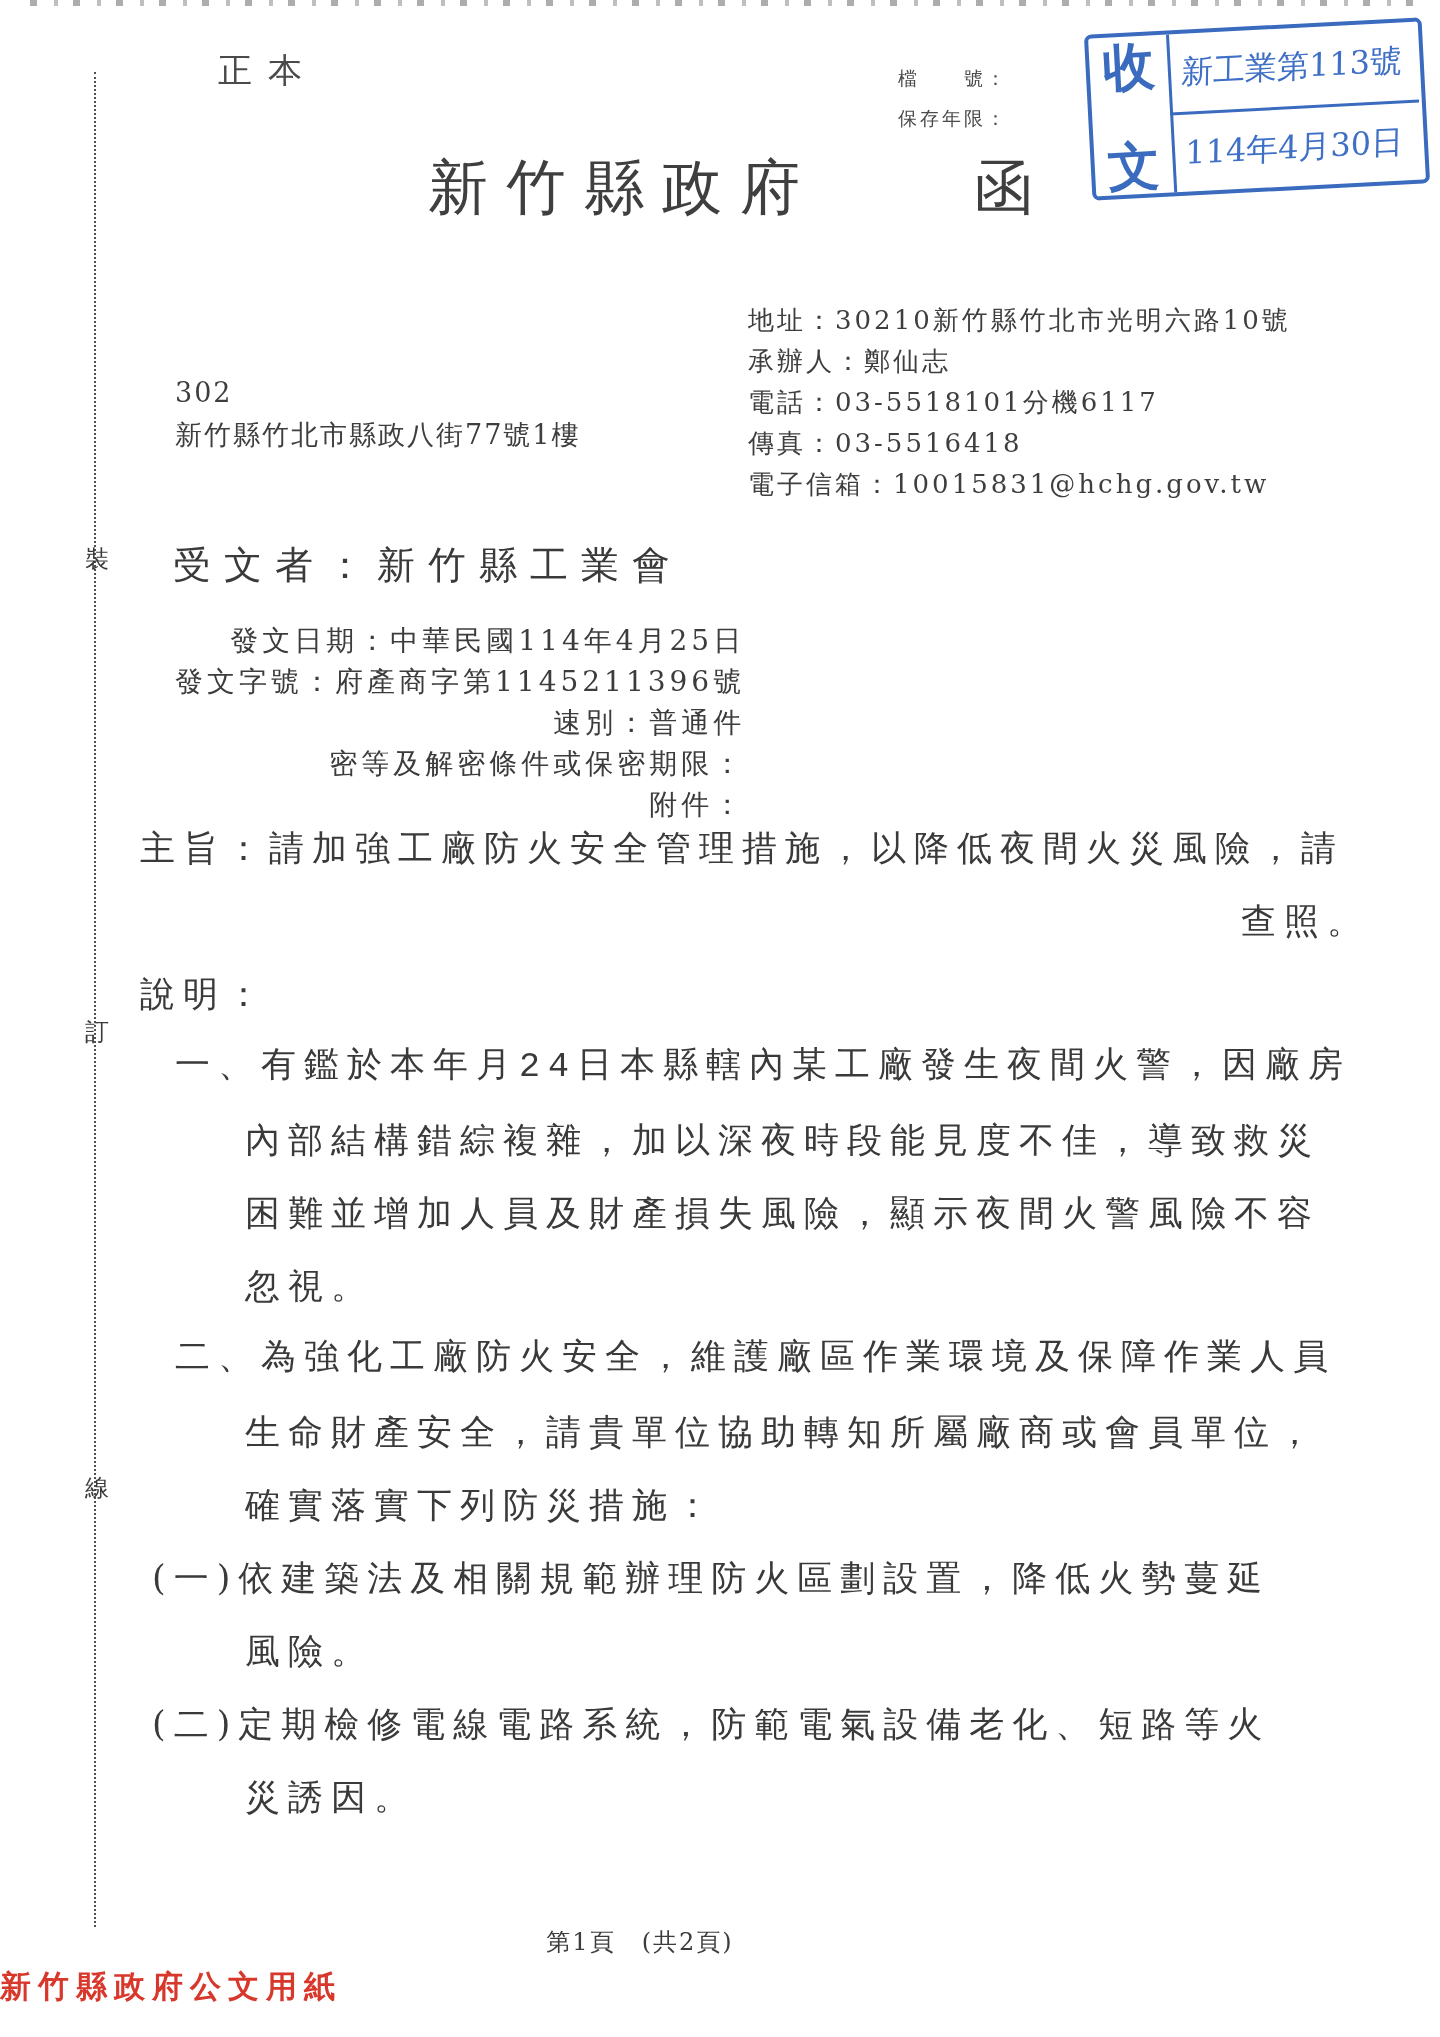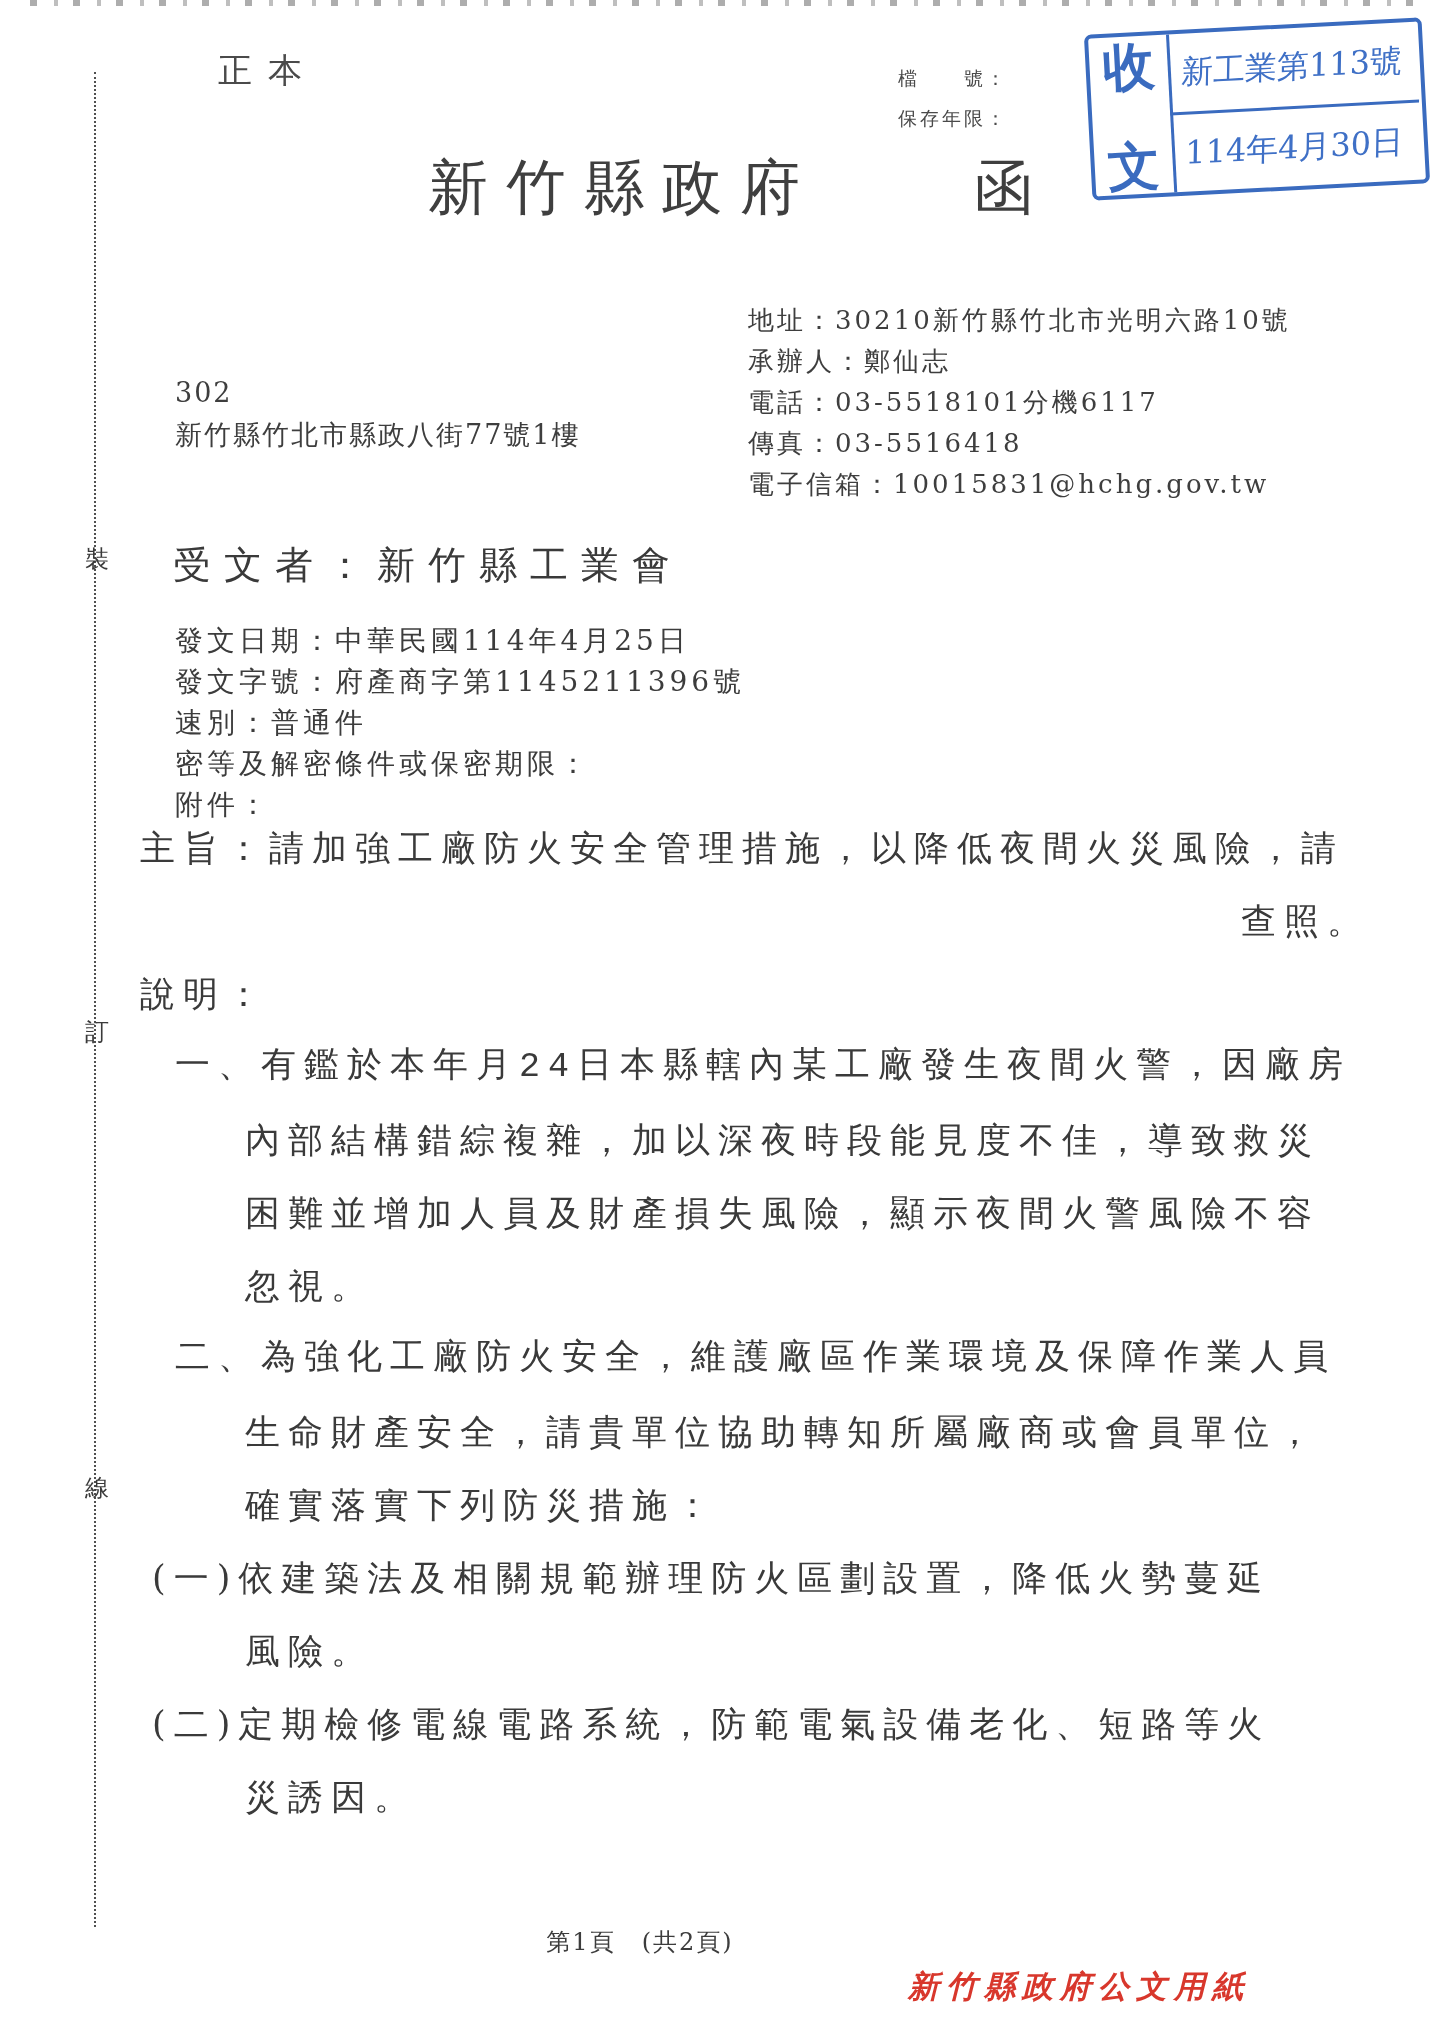--- a/index.html
+++ b/index.html
@@ -66,20 +66,21 @@
     white-space:nowrap;
   }
   .receiver-line{
     position:absolute;left:173px;top:540px;
     font-size:38px;letter-spacing:13px;color:#3a3a3a;white-space:nowrap;
   }
   .meta-block{
     position:absolute;left:175px;top:620px;
     font-size:28px;letter-spacing:4px;line-height:41px;color:#3c3c3c;
     white-space:nowrap;
+    text-align:right;
   }
   
   .flow{
     position:absolute;left:140px;top:812px;width:1230px;
     font-size:35px;letter-spacing:8px;line-height:73px;color:#3a3a3a;
   }
   .line{white-space:nowrap;}
   .ind-label{padding-left:0;}
   .ind-subject-cont{padding-left:143px;text-align:right;}
   .ind-num{padding-left:35px;font-family:Liberation Mono, monospace;}
@@ -96,22 +97,22 @@
   }
   .binding-char.b1{top:543px;}
   .binding-char.b2{top:1016px;}
   .binding-char.b3{top:1472px;}
   
   .footer-page{
     position:absolute;left:0;top:1926px;width:1280px;text-align:center;
     font-size:24px;letter-spacing:2px;color:#3c3c3c;
   }
   .footer-paper{
-    position:absolute;left:0;top:1966px;width:1250px;text-align:right;
-    font-size:31px;letter-spacing:7px;font-weight:bold;color:#d8372c;font-style:italic;
+    position:absolute;left:0;top:1966px;width:1250px;text-align:left;
+    font-size:31px;letter-spacing:7px;font-weight:bold;color:#d8372c;
   }
 </style>
 </head>
 <body>
 
 <div id="page">
 
   <div class="scan-noise"></div>
 
   <div class="copy-label">正本</div>

